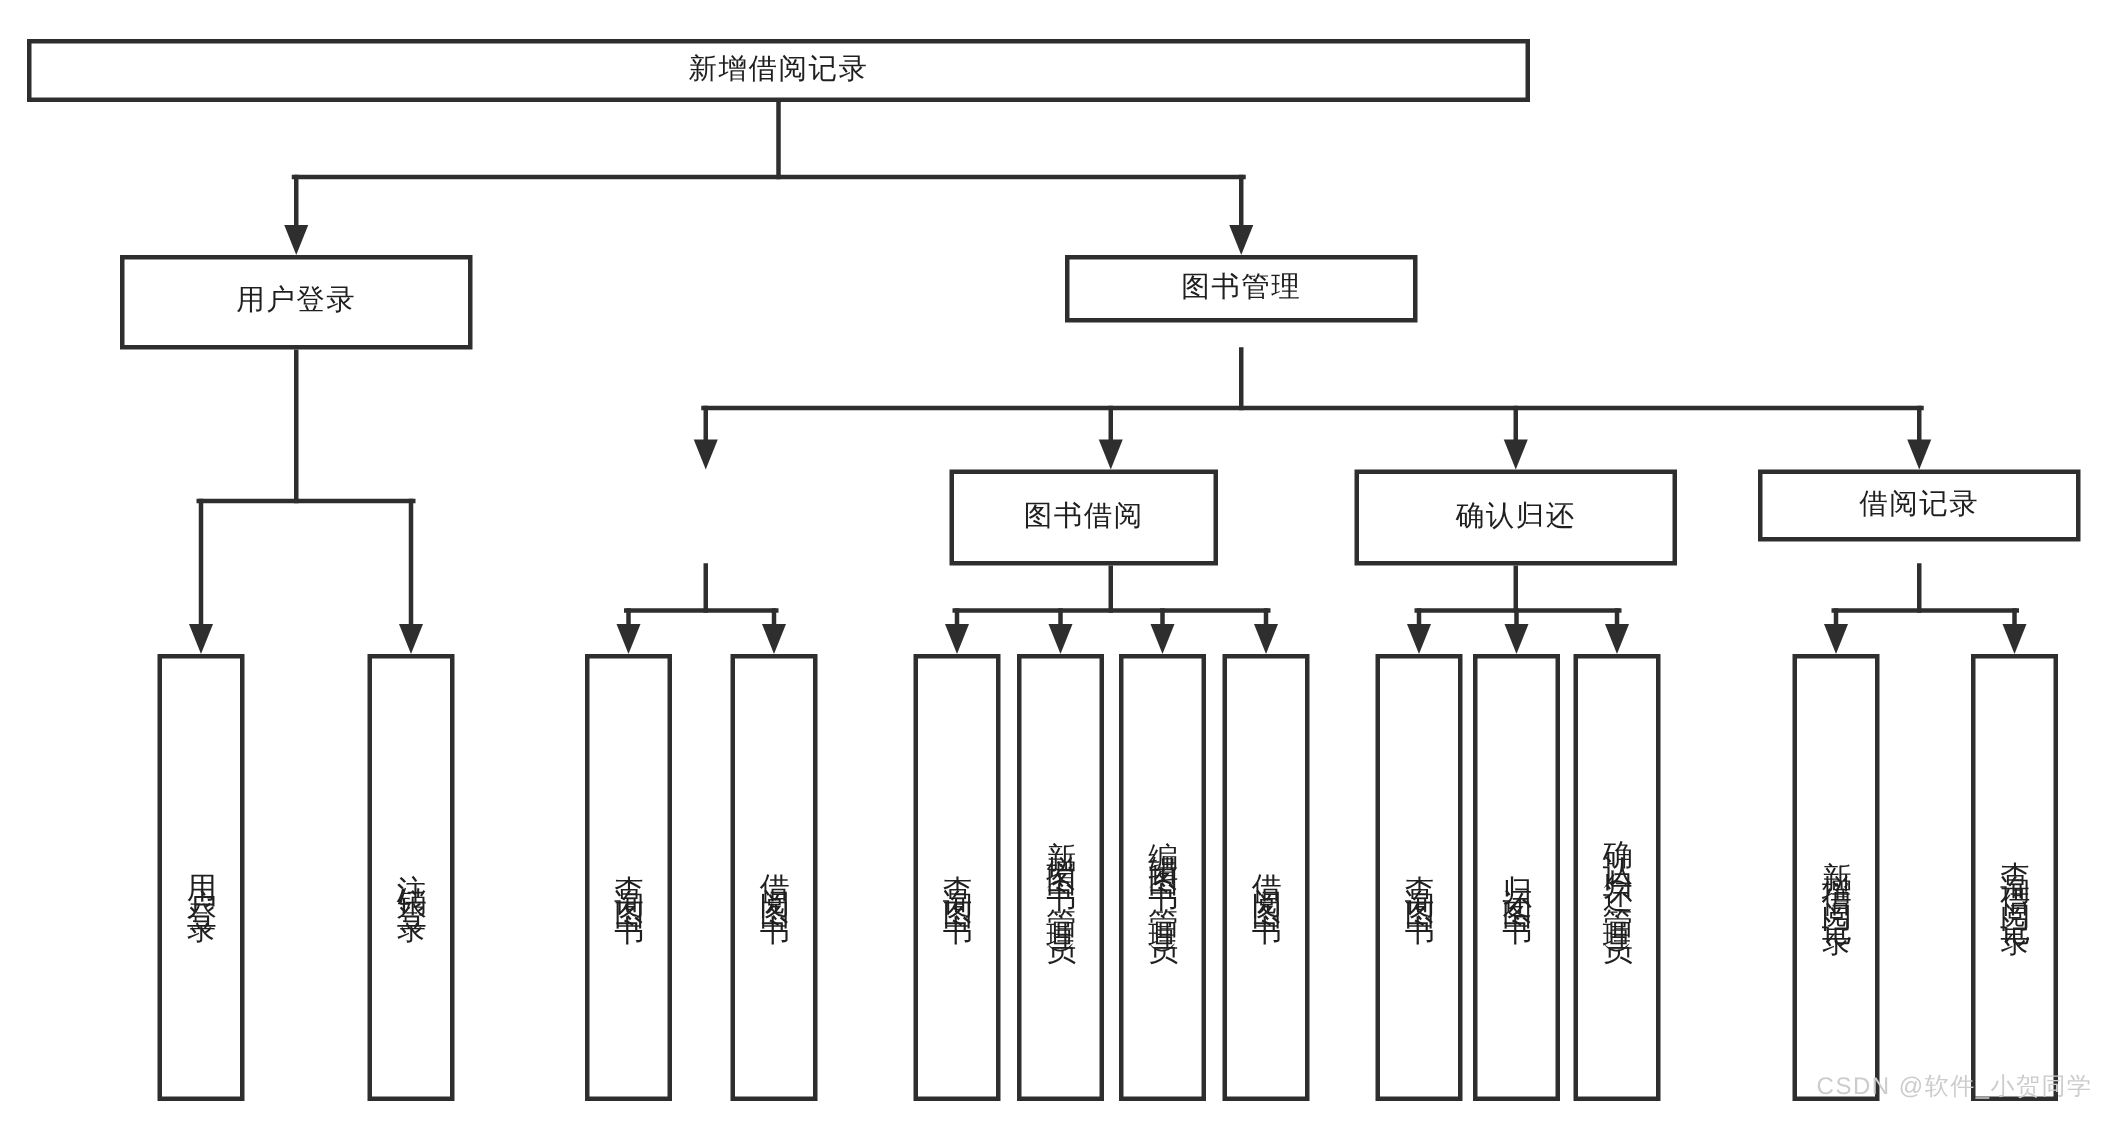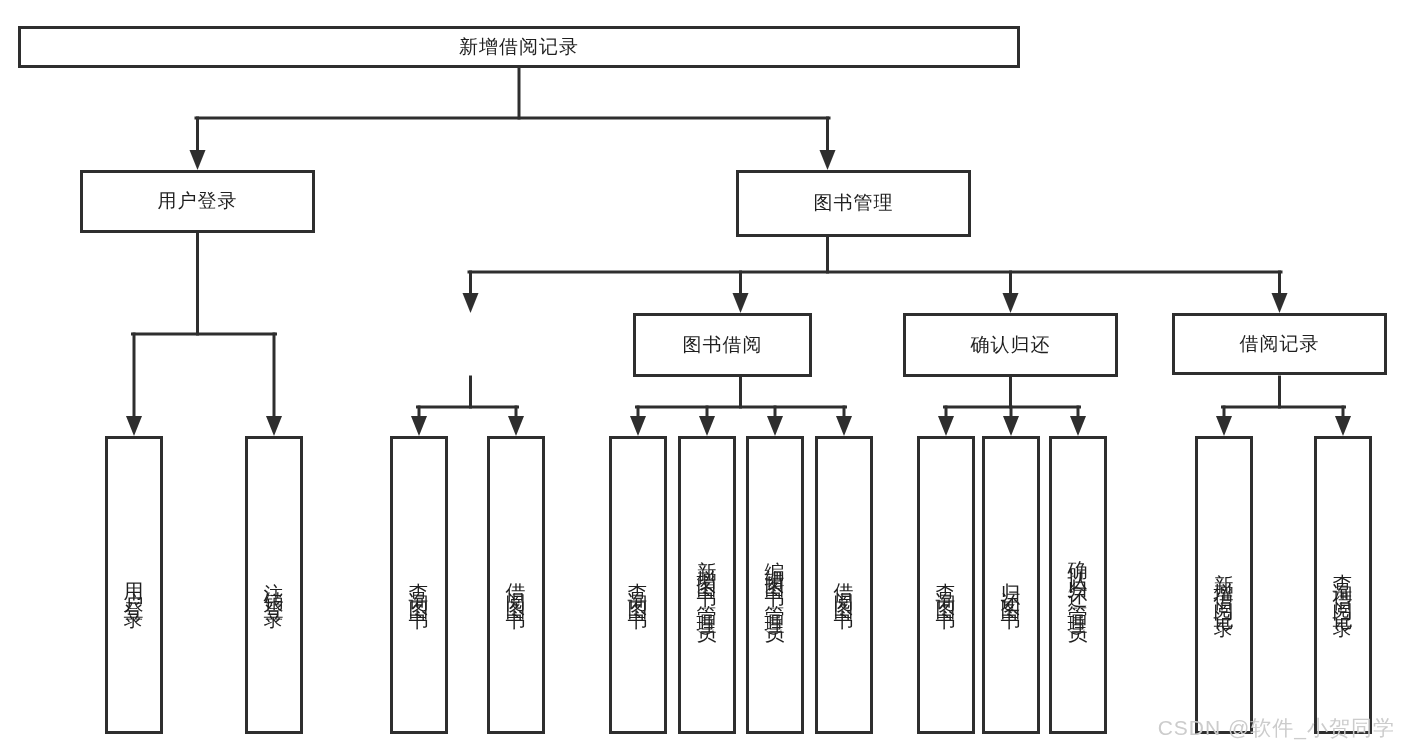--- a/index.html
+++ b/index.html
@@ -36,21 +36,21 @@
     writing-mode:vertical-rl;
     text-orientation:mixed;
     font-size:20px;
     letter-spacing:9px;
     line-height:1;
     color:var(--c-text);
   }
   .watermark{
     position:absolute;
     top:714px;right:10px;
-    font-size:21px;
+    font-size:16px;
     color:var(--c-watermark);
     letter-spacing:1px;
     white-space:nowrap;
   }
 </style>
 </head>
 <body>
 
 <div class="canvas">
 
@@ -120,31 +120,31 @@
     </g>
   </svg>
 
   <div class="box h" style="left:18px;top:26px;width:1002px;height:42px">
     <span>新增借阅记录</span>
   </div>
 
   <div class="box h" style="left:80px;top:170px;width:235px;height:63px">
     <span>用户登录</span>
   </div>
-  <div class="box h" style="left:736px;top:170px;width:235px;height:67px">
+  <div class="box h" style="left:710px;top:170px;width:235px;height:45px">
     <span>图书管理</span>
   </div>
 
   <div class="box h" style="left:633px;top:313px;width:179px;height:64px">
     <span>图书借阅</span>
   </div>
   <div class="box h" style="left:903px;top:313px;width:215px;height:64px">
     <span>确认归还</span>
   </div>
-  <div class="box h" style="left:1172px;top:313px;width:215px;height:62px">
+  <div class="box h" style="left:1172px;top:313px;width:215px;height:48px">
     <span>借阅记录</span>
   </div>
 
   <div class="box v" style="left:105px;top:436px;width:58px;height:298px">
     <span class="vtext">用户登录</span>
   </div>
   <div class="box v" style="left:245px;top:436px;width:58px;height:298px">
     <span class="vtext">注销登录</span>
   </div>
 

